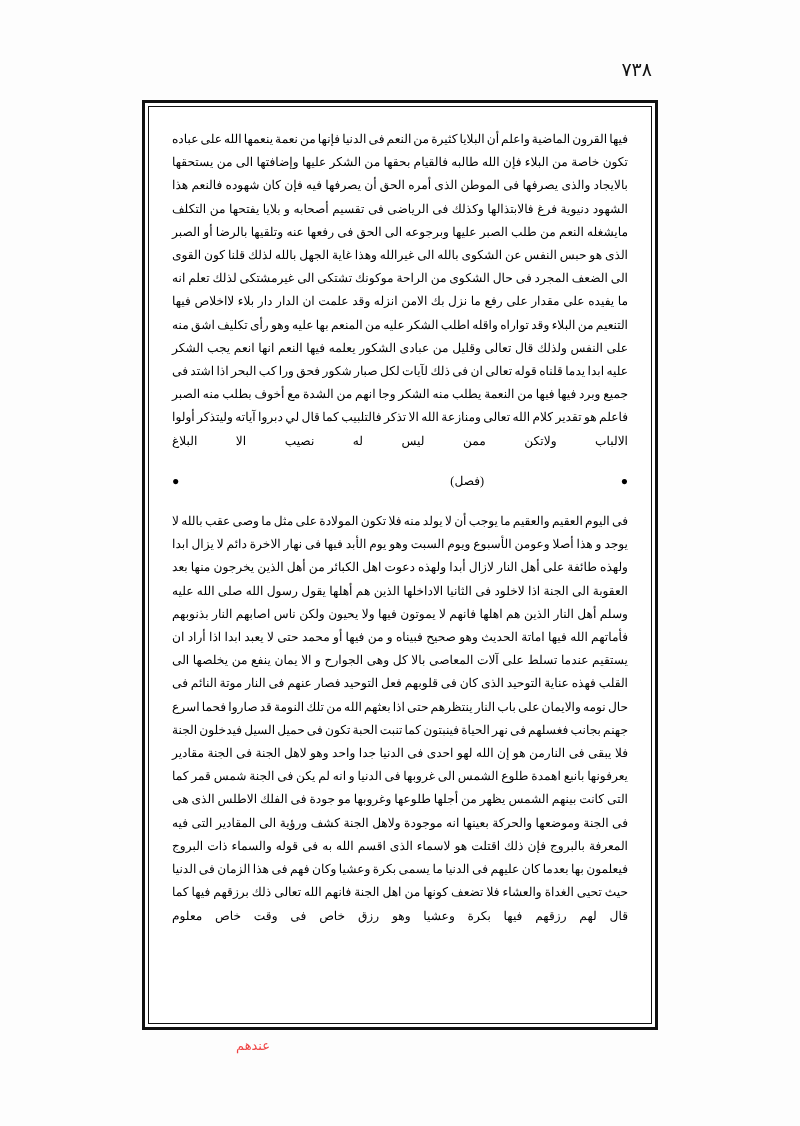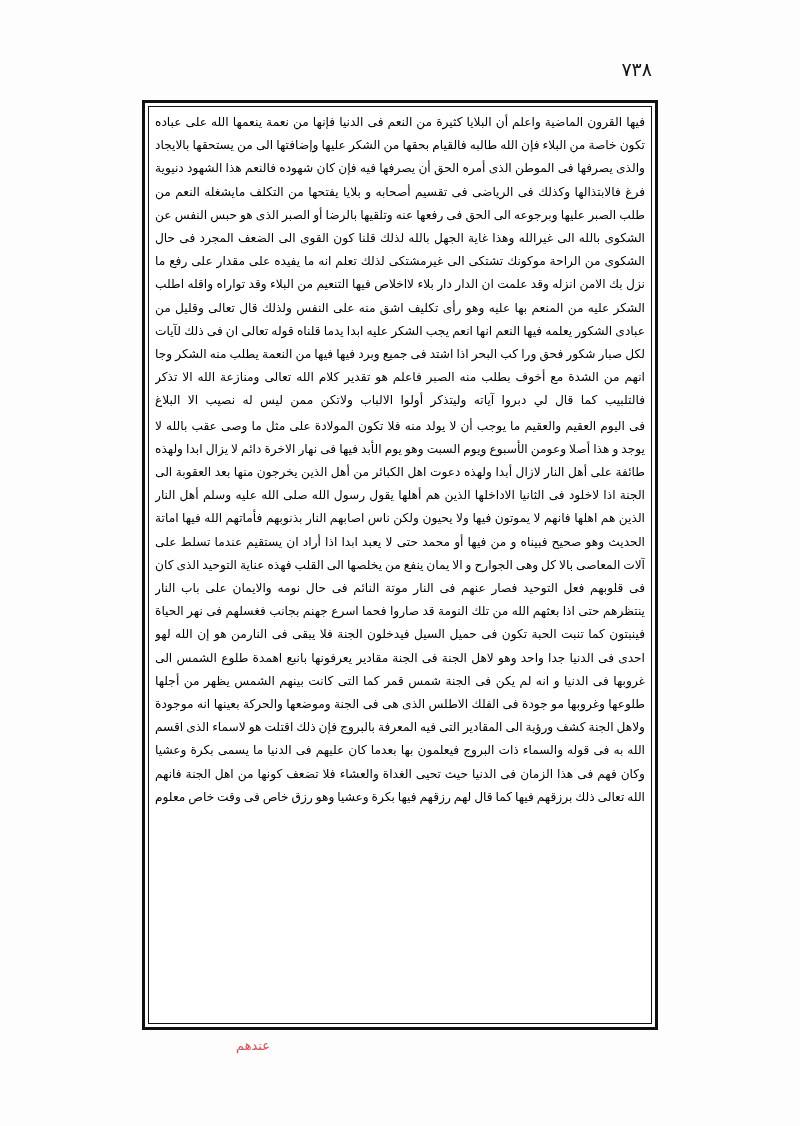--- a/index.html
+++ b/index.html
@@ -62,25 +62,26 @@
     text-align: justify;
     text-align-last: justify;
     font-family: "DejaVu Sans", sans-serif;
     font-size: 12.2px;
     line-height: 23.2px;
     color: #000;
     word-spacing: -1px;
     letter-spacing: -0.2px;
   }
   .para {
-    margin: 0;
+    margin: 17px;
     padding: 0;
     direction: rtl;
     text-align: justify;
     text-align-last: justify;
+    font-family: Liberation Serif, serif;
   }
   .para + .para {
     margin-top: 2px;
   }
   .catchword {
     position: absolute;
     top: 1038px;
     right: 530px;
     direction: rtl;
     font-family: "DejaVu Sans", sans-serif;
@@ -91,19 +92,20 @@
 </head>
 <body>
 
 <div class="page">
 
   <div class="page-number">٧٣٨</div>
 
   <div class="text-frame">
     <div class="text-body">
       <p class="para">فيها القرون الماضية واعلم أن البلايا كثيرة من النعم فى الدنيا فإنها من نعمة ينعمها الله على عباده تكون خاصة من البلاء فإن الله طالبه فالقيام بحقها من الشكر عليها وإضافتها الى من يستحقها بالايجاد والذى يصرفها فى الموطن الذى أمره الحق أن يصرفها فيه فإن كان شهوده فالنعم هذا الشهود دنيوية فرغ فالابتذالها وكذلك فى الرياضى فى تقسيم أصحابه و بلايا يفتحها من التكلف مايشغله النعم من طلب الصبر عليها وبرجوعه الى الحق فى رفعها عنه وتلقيها بالرضا أو الصبر الذى هو حبس النفس عن الشكوى بالله الى غيرالله وهذا غاية الجهل بالله لذلك قلنا كون القوى الى الضعف المجرد فى حال الشكوى من الراحة موكونك تشتكى الى غيرمشتكى لذلك تعلم انه ما يفيده على مقدار على رفع ما نزل بك الامن انزله وقد علمت ان الدار دار بلاء لااخلاص فيها التنعيم من البلاء وقد تواراه واقله اطلب الشكر عليه من المنعم بها عليه وهو رأى تكليف اشق منه على النفس ولذلك قال تعالى وقليل من عبادى الشكور يعلمه فيها النعم انها انعم يجب الشكر عليه ابدا يدما قلناه قوله تعالى ان فى ذلك لآيات لكل صبار شكور فحق ورا كب البحر اذا اشتد فى جميع وبرد فيها فيها من النعمة يطلب منه الشكر وجا انهم من الشدة مع أخوف بطلب منه الصبر فاعلم هو تقدير كلام الله تعالى ومنازعة الله الا تذكر فالتلبيب كما قال لي دبروا آياته وليتذكر أولوا الالباب ولاتكن ممن ليس له نصيب الا البلاغ</p>
+      <p class="para">● (فصل) ●</p>
       <p class="para">فى اليوم العقيم والعقيم ما يوجب أن لا يولد منه فلا تكون المولادة على مثل ما وصى عقب بالله لا يوجد و هذا أصلا وعومن الأسبوع ويوم السبت وهو يوم الأبد فيها فى نهار الاخرة دائم لا يزال ابدا ولهذه طائفة على أهل النار لازال أبدا ولهذه دعوت اهل الكبائر من أهل الذين يخرجون منها بعد العقوبة الى الجنة اذا لاخلود فى الثانيا الاداخلها الذين هم أهلها يقول رسول الله صلى الله عليه وسلم أهل النار الذين هم اهلها فانهم لا يموتون فيها ولا يحيون ولكن ناس اصابهم النار بذنوبهم فأماتهم الله فيها اماتة الحديث وهو صحيح فبيناه و من فيها أو محمد حتى لا يعبد ابدا اذا أراد ان يستقيم عندما تسلط على آلات المعاصى بالا كل وهى الجوارح و الا يمان ينفع من يخلصها الى القلب فهذه عناية التوحيد الذى كان فى قلوبهم فعل التوحيد فصار عنهم فى النار موتة النائم فى حال نومه والايمان على باب النار ينتظرهم حتى اذا بعثهم الله من تلك النومة قد صاروا فحما اسرع جهنم بجانب فغسلهم فى نهر الحياة فينبتون كما تنبت الحبة تكون فى حميل السيل فيدخلون الجنة فلا يبقى فى النارمن هو إن الله لهو احدى فى الدنيا جدا واحد وهو لاهل الجنة فى الجنة مقادير يعرفونها بانبع اهمدة طلوع الشمس الى غروبها فى الدنيا و انه لم يكن فى الجنة شمس قمر كما التى كانت بينهم الشمس يظهر من أجلها طلوعها وغروبها مو جودة فى الفلك الاطلس الذى هى فى الجنة وموضعها والحركة بعينها انه موجودة ولاهل الجنة كشف ورؤية الى المقادير التى فيه المعرفة بالبروج فإن ذلك اقتلت هو لاسماء الذى اقسم الله به فى قوله والسماء ذات البروج فيعلمون بها بعدما كان عليهم فى الدنيا ما يسمى بكرة وعشيا وكان فهم فى هذا الزمان فى الدنيا حيث تحيى الغداة والعشاء فلا تضعف كونها من اهل الجنة فانهم الله تعالى ذلك برزقهم فيها كما قال لهم رزقهم فيها بكرة وعشيا وهو رزق خاص فى وقت خاص معلوم</p>
     </div>
   </div>
 
   <div class="catchword">عندهم</div>
 
 </div>
 
 </body></html>

